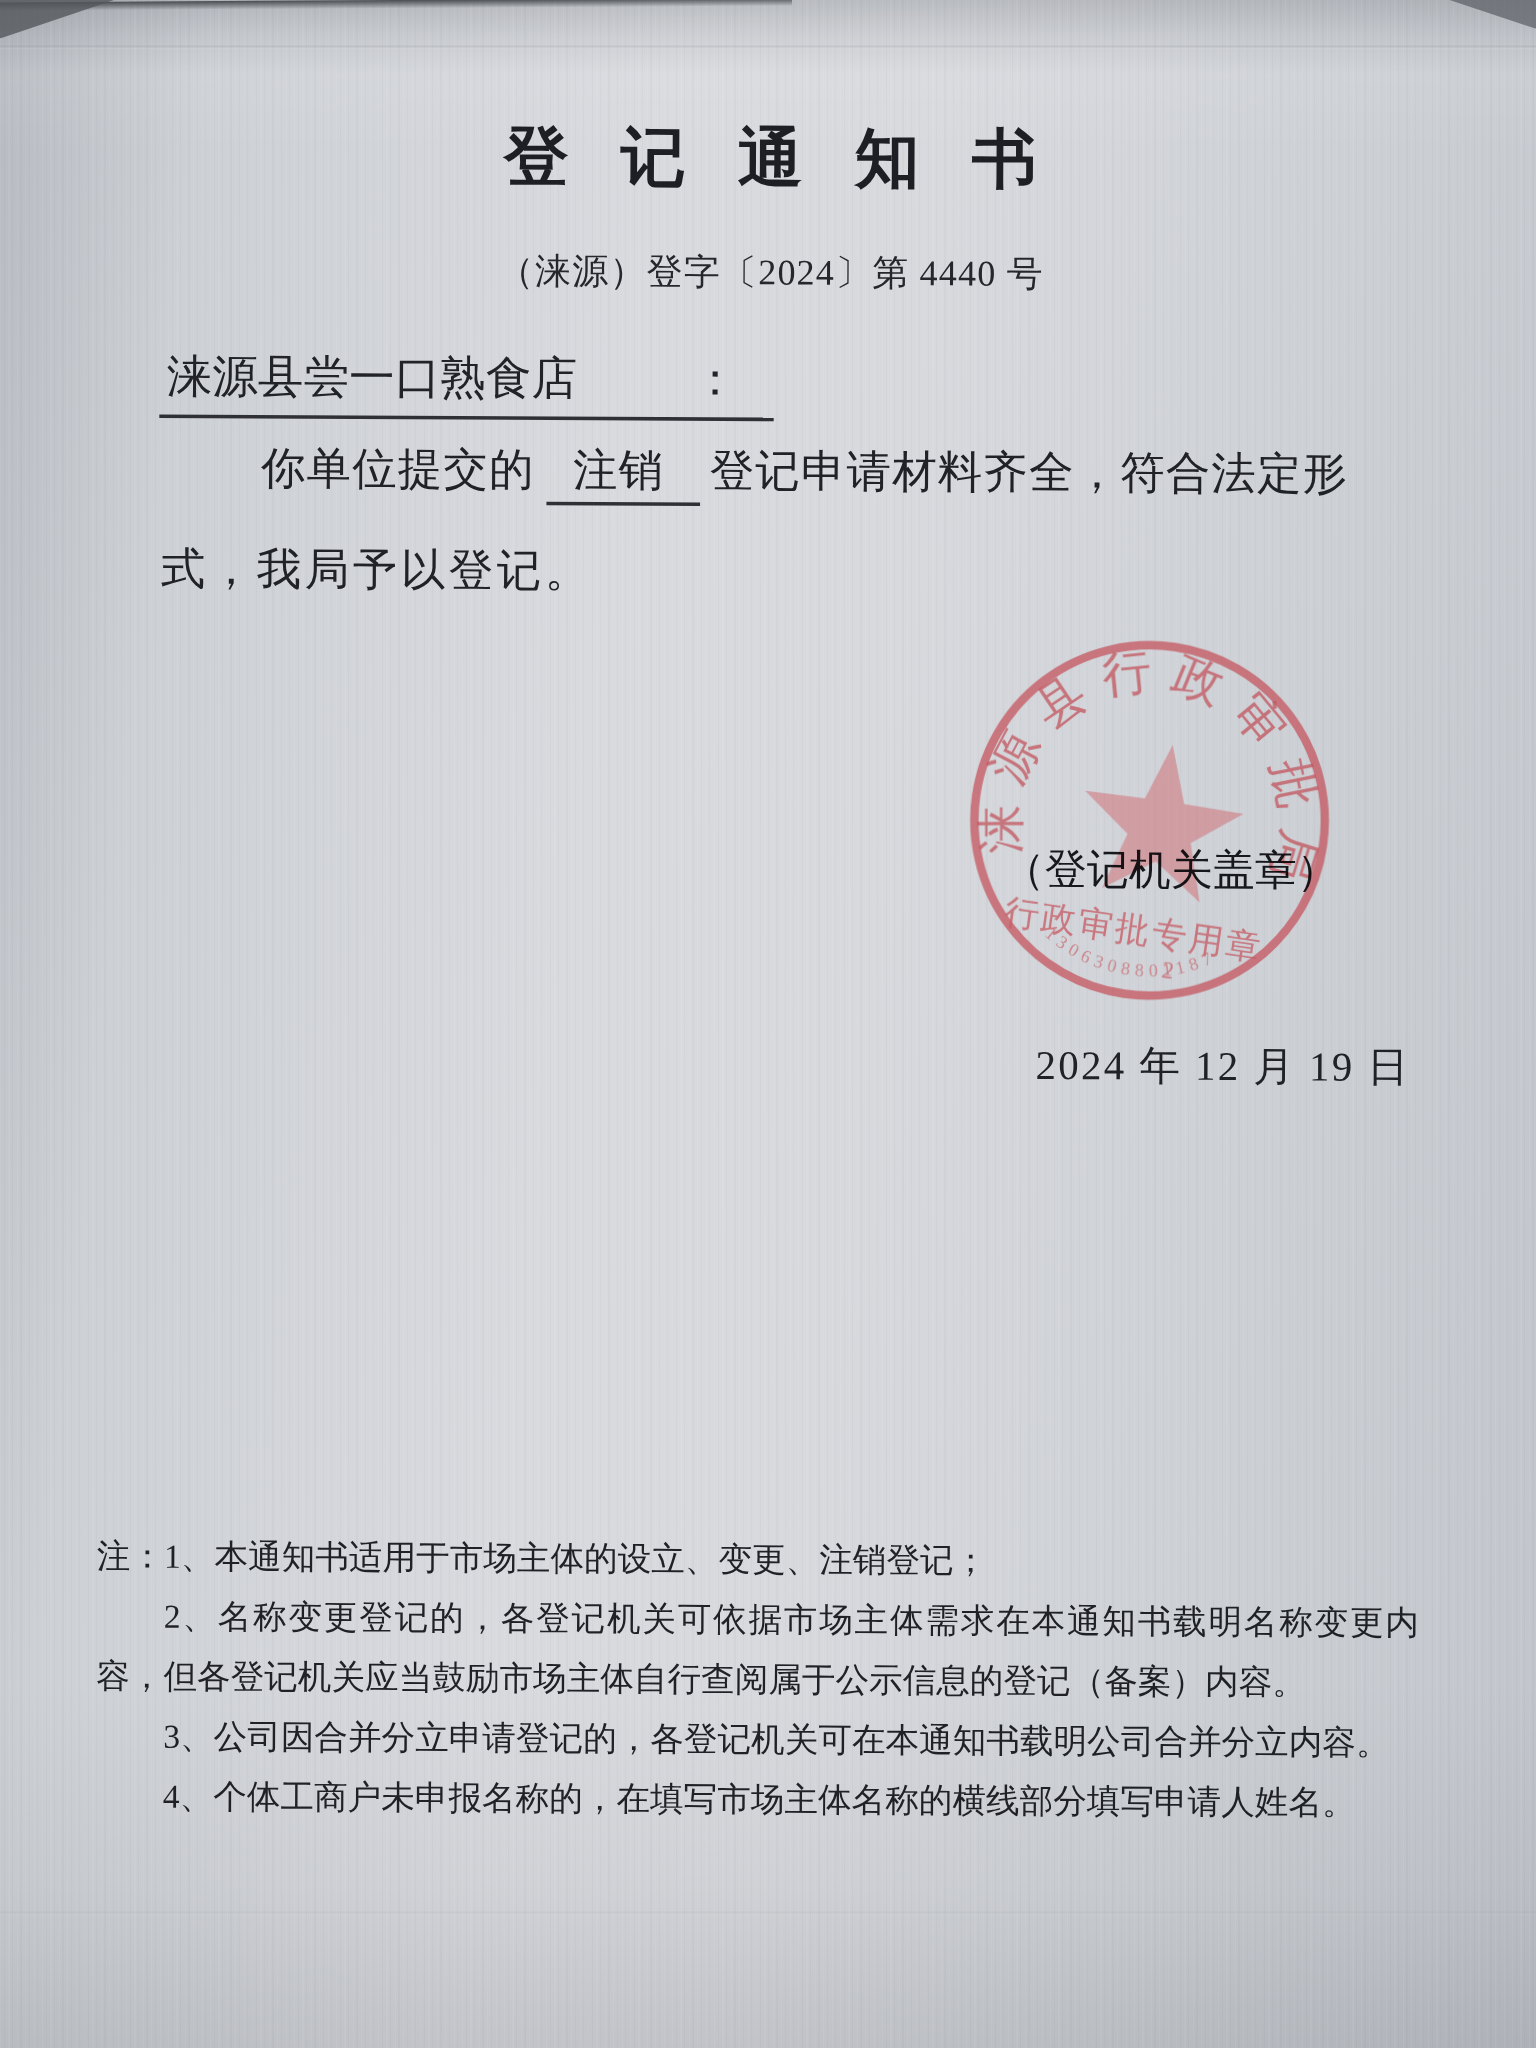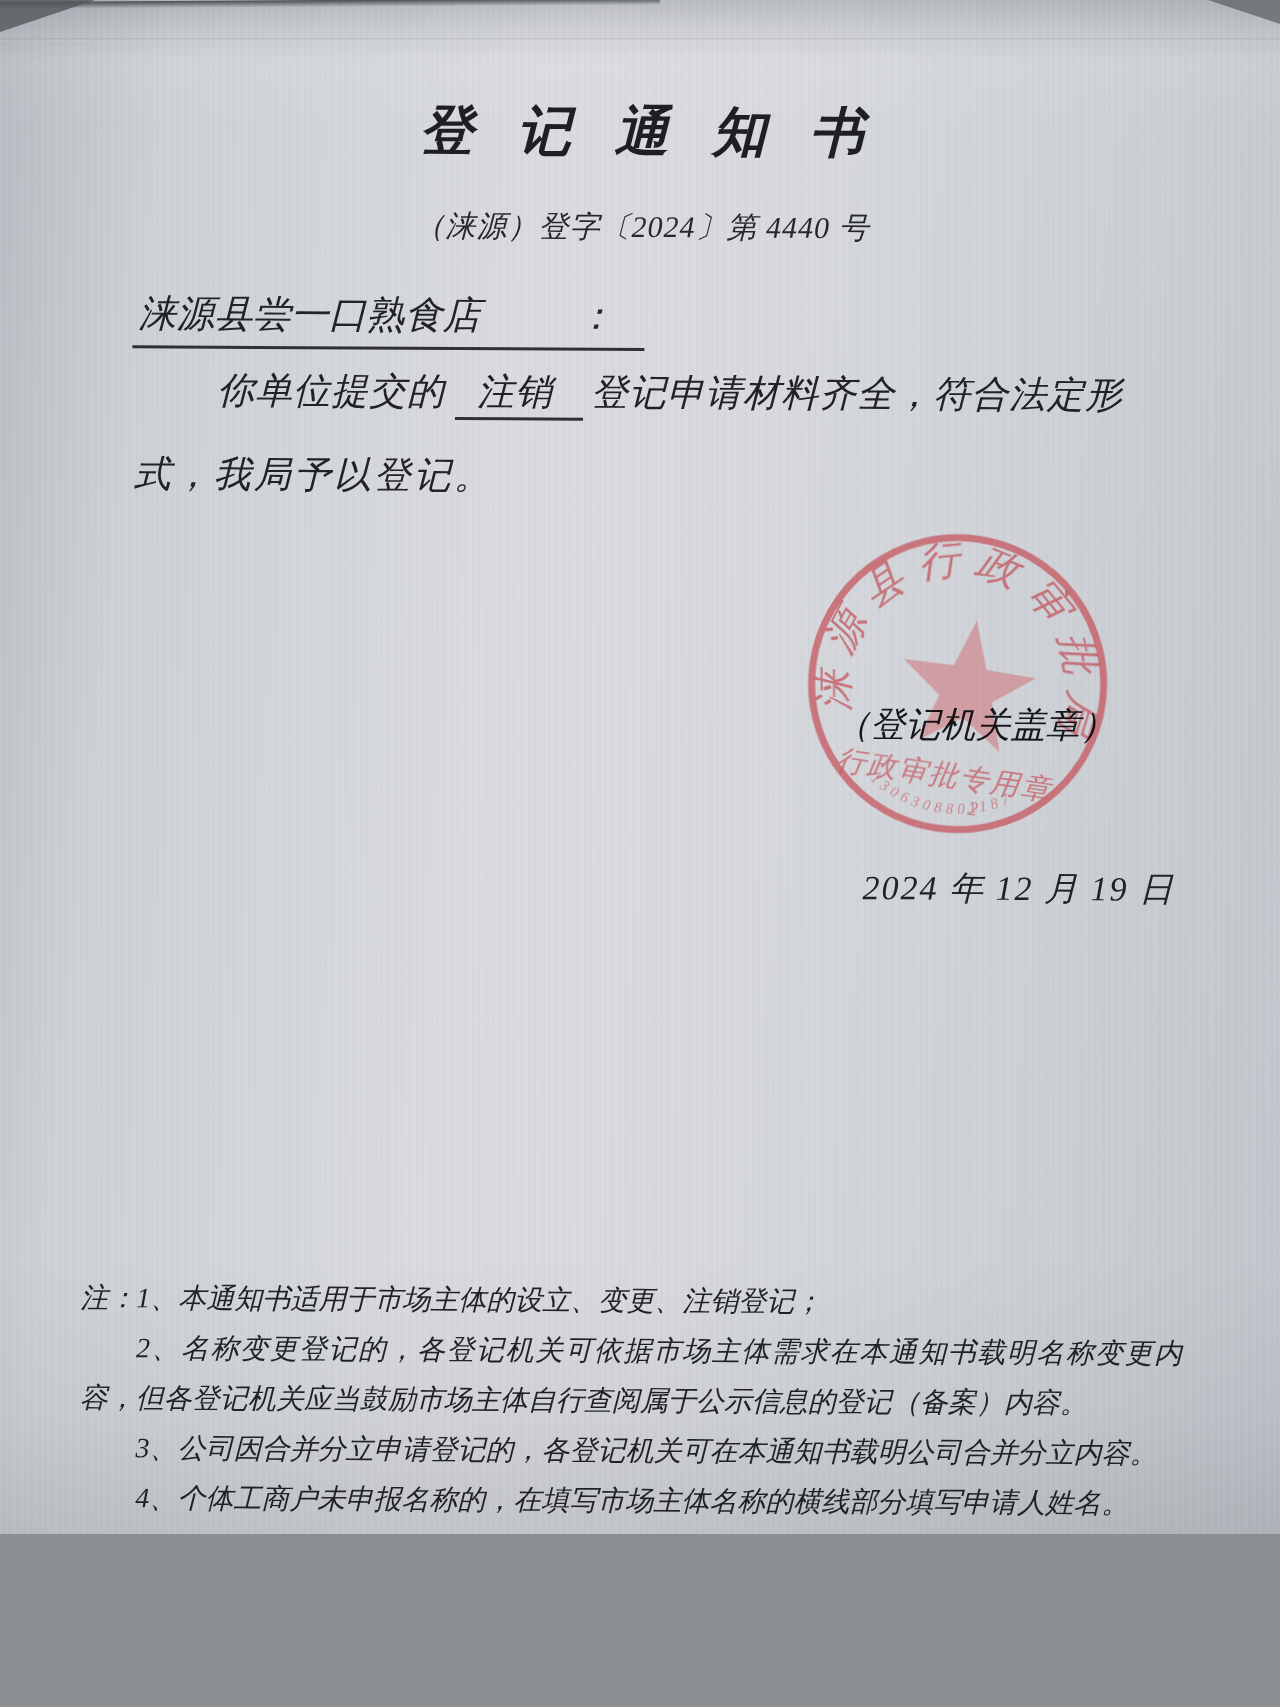--- a/index.html
+++ b/index.html
@@ -1,20 +1,19 @@
 <!DOCTYPE html>
 <html><head>
 <meta charset="utf-8">
 <style>
   html,body{margin:0;padding:0;background:#8b8e93;}
   .page{
-    position:relative;width:1280px;height:1534px;overflow:hidden;
+    position:relative;width:1280px;height:1707px;overflow:hidden;
     font-family:"Liberation Serif","DejaVu Serif",serif;
     background:linear-gradient(96deg,#b7bbc1 0%,#cdd0d5 12%,#d8dade 38%,#d7d9dd 55%,#cdd0d5 78%,#c1c5cb 100%);
-    font-style:italic;
   }
   
   .page::before{
     content:"";position:absolute;inset:0;z-index:0;pointer-events:none;
     background:linear-gradient(180deg,rgba(66,70,77,.20) 0,rgba(66,70,77,.07) 30px,rgba(255,255,255,.06) 62px,rgba(0,0,0,0) 130px,rgba(0,0,0,0) 82%,rgba(56,60,66,.05) 92%,rgba(56,60,66,.14) 100%);
   }
   
   .page::after{
     content:"";position:absolute;inset:0;z-index:0;pointer-events:none;
     background:repeating-linear-gradient(90deg,rgba(255,255,255,.05) 0 1px,rgba(0,0,0,0) 1px 3px,rgba(88,93,100,.04) 3px 4px,rgba(0,0,0,0) 4px 7px);

